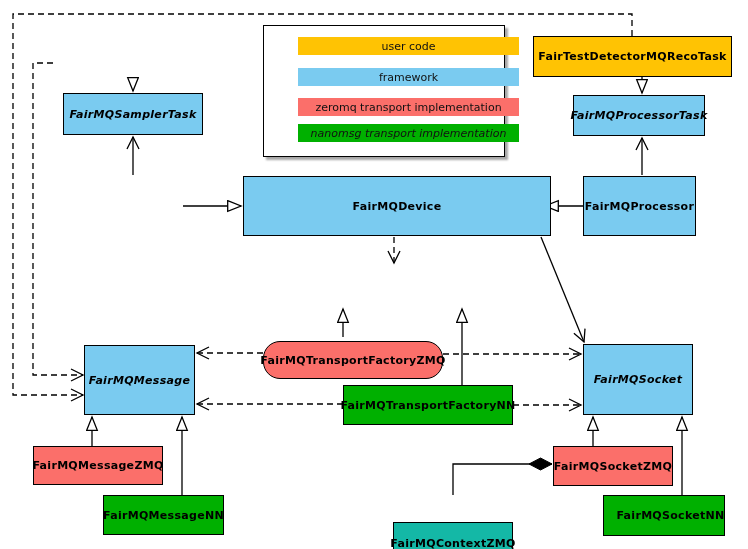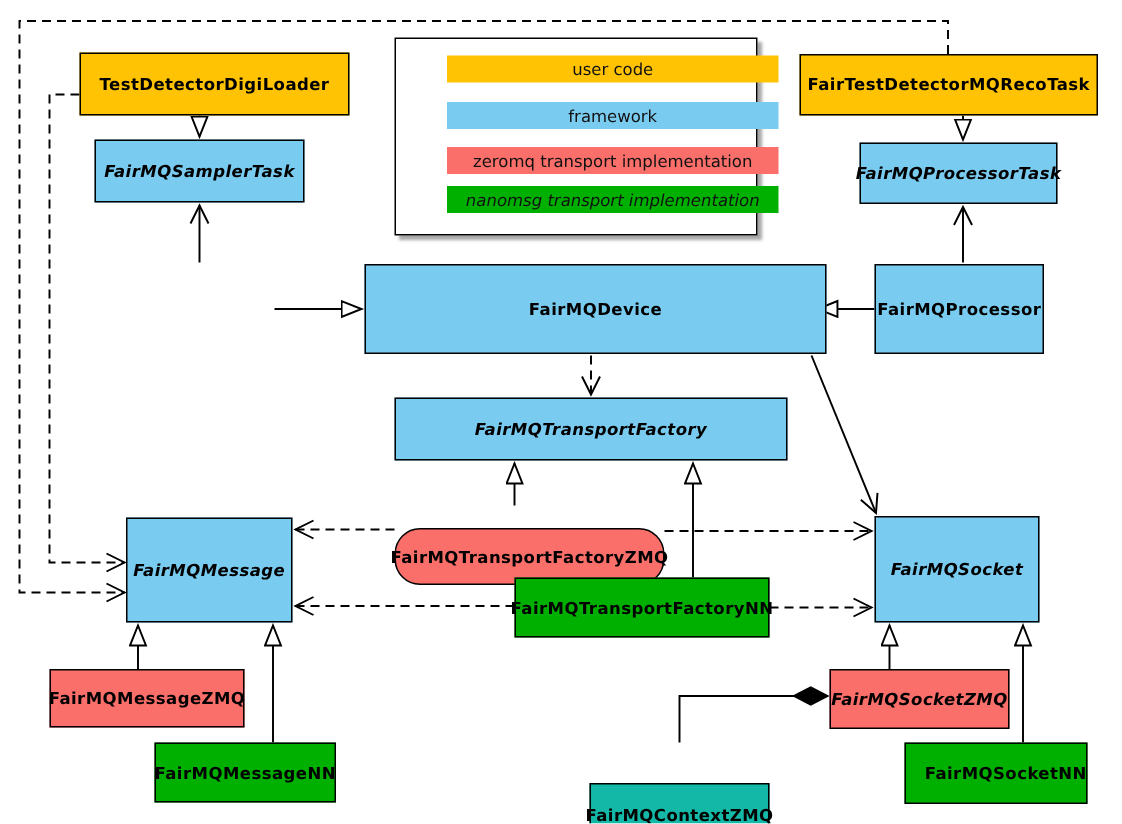--- a/index.html
+++ b/index.html
@@ -78,62 +78,56 @@
         <span>framework</span>
       </div>
     <div class="legend-bar lb2" style="background: rgb(251, 111, 106);">
         <span>zeromq transport implementation</span>
       </div>
     <div class="legend-bar lb3" style="background: rgb(0, 176, 0);">
         <span>nanomsg transport implementation</span>
       </div>
   </div>
 
-  <div class="node" style="left: 53px; top: 35px; width: 180px; height: 42px; background: rgb(255, 195, 3);">
-      <span>TestDetectorDigiLoader</span>
-    </div>
   <div class="node" style="left: 533px; top: 36px; width: 199px; height: 41px; background: rgb(255, 195, 3);">
       <span>FairTestDetectorMQRecoTask</span>
     </div>
   <div class="node abstract" style="left: 63px; top: 93px; width: 140px; height: 42px; background: rgb(122, 203, 240);">
       <span>FairMQSamplerTask</span>
     </div>
   <div class="node abstract" style="left: 573px; top: 95px; width: 132px; height: 41px; background: rgb(122, 203, 240);">
       <span>FairMQProcessorTask</span>
     </div>
   <div class="node" style="left: 243px; top: 176px; width: 308px; height: 60px; background: rgb(122, 203, 240);">
       <span>FairMQDevice</span>
     </div>
   <div class="node" style="left: 583px; top: 176px; width: 113px; height: 60px; background: rgb(122, 203, 240);">
       <span>FairMQProcessor</span>
     </div>
-  <div class="node abstract" style="left: 263px; top: 265px; width: 262px; height: 42px; background: rgb(122, 203, 240);">
-      <span>FairMQTransportFactory</span>
-    </div>
-  <div class="node" style="left: 263px; top: 352px; width: 180px; height: 38px; background: rgb(251, 111, 106); border-radius: 17px;">
+  <div class="node" style="left: 263px; top: 341px; width: 180px; height: 38px; background: rgb(251, 111, 106); border-radius: 17px;">
       <span>FairMQTransportFactoryZMQ</span>
     </div>
   <div class="node" style="left: 343px; top: 385px; width: 170px; height: 40px; background: rgb(0, 176, 0);">
       <span>FairMQTransportFactoryNN</span>
     </div>
   <div class="node abstract" style="left: 84px; top: 345px; width: 111px; height: 70px; background: rgb(122, 203, 240);">
       <span>FairMQMessage</span>
     </div>
   <div class="node abstract" style="left: 583px; top: 344px; width: 110px; height: 71px; background: rgb(122, 203, 240);">
       <span>FairMQSocket</span>
     </div>
   <div class="node" style="left: 33px; top: 446px; width: 130px; height: 39px; background: rgb(251, 111, 106);">
       <span>FairMQMessageZMQ</span>
     </div>
   <div class="node" style="left: 103px; top: 495px; width: 121px; height: 40px; background: rgb(0, 176, 0);">
       <span>FairMQMessageNN</span>
     </div>
   <div class="node" style="left: 393px; top: 522px; width: 120px; height: 42px; background: #14b8a6;">
       <span>FairMQContextZMQ</span>
     </div>
-  <div class="node" style="left: 553px; top: 446px; width: 120px; height: 40px; background: rgb(251, 111, 106); font-style: italic;">
+  <div class="node" style="left: 553px; top: 446px; width: 120px; height: 40px; background: rgb(251, 111, 106);">
       <span>FairMQSocketZMQ</span>
     </div>
   <div class="node" style="left: 603px; top: 495px; width: 122px; height: 41px; background: rgb(0, 176, 0); padding-left: 13px;">
       <span>FairMQSocketNN</span>
     </div>
 
 </div>
 
 </body></html>

